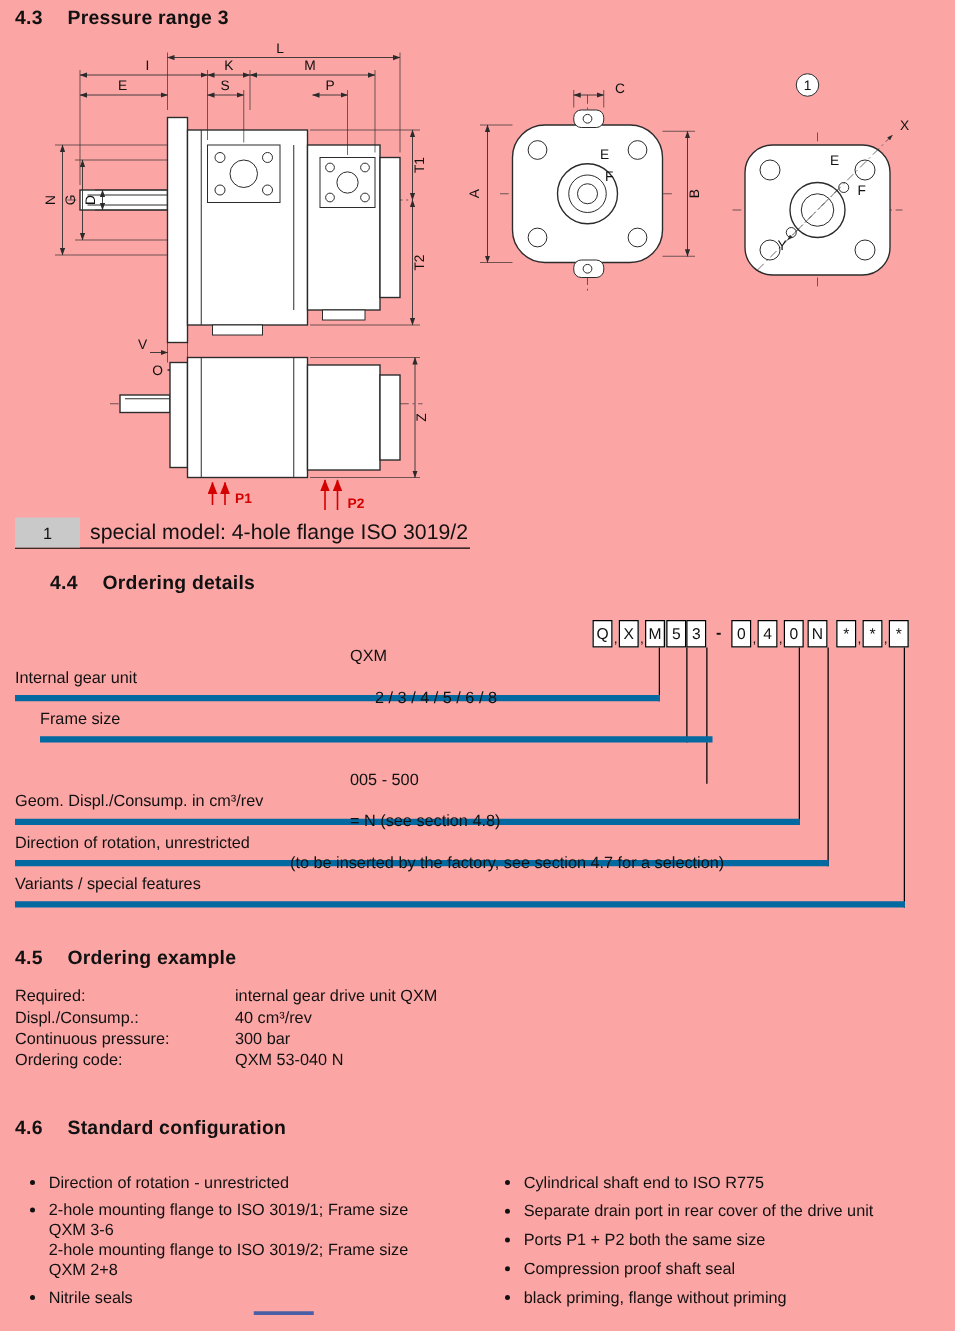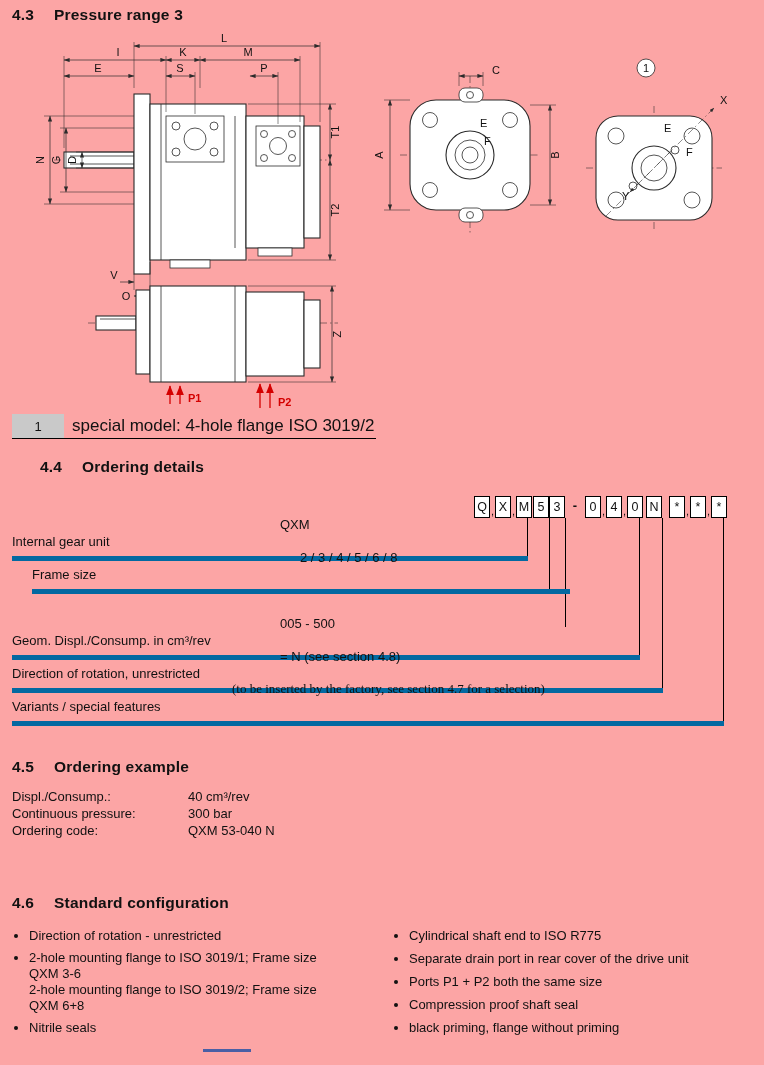--- a/index.html
+++ b/index.html
@@ -35,21 +35,21 @@
         box-sizing:border-box;font-size:13px;}
   .olabel{position:absolute;left:0;bottom:7px;white-space:nowrap;}
   .oval{position:absolute;left:268px;bottom:24px;white-space:nowrap;}
   .conn{position:absolute;top:22px;width:0;border-left:1px solid #000;}
   
   .ex{position:absolute;left:12px;top:788px;font-size:13px;}
   .exrow{display:flex;line-height:17px;}
   .exlabel{width:176px;}
   
   .col{position:absolute;top:928px;width:366px;font-size:13px;}
-  .col ul{list-style:disc;margin:0;padding-left:17px;}
+  .col ul{list-style:disc;margin:10px;padding-left:17px;}
   .col li{margin-bottom:6px;white-space:pre-line;line-height:16px;}
   .col-left{left:12px;}
   .col-right{left:392px;}
   .col-right li{margin-bottom:7px;}
   .footer-mark{position:absolute;left:203px;top:1049px;width:48px;height:3px;background:#4a5fa5;}
 </style>
 </head>
 <body>
 
 <div class="page">
@@ -285,29 +285,33 @@
     <div class="orow" style="top:133px;width:628px;">
       <span class="olabel">Geom. Displ./Consump. in cm³/rev</span>
       <span class="oval">005 - 500</span>
     </div>
     <div class="orow" style="top:166px;width:651px;">
       <span class="olabel">Direction of rotation, unrestricted</span>
       <span class="oval">= N (see section 4.8)</span>
     </div>
     <div class="orow" style="top:199px;width:712px;">
       <span class="olabel">Variants / special features</span>
-      <span class="oval" style="left:220px;font-family:Liberation Serif, serif;">(to be inserted by the factory, see section 4.7 for a selection)</span>
+      <span class="oval" style="left:220px;">(to be inserted by the factory, see section 4.7 for a selection)</span>
     </div>
   </div>
 
   <div class="h2" style="top:758px;">
     <span class="hnum">4.5</span><span>Ordering example</span>
   </div>
 
   <div class="ex">
+    <div class="exrow">
+      <span class="exlabel">Required:</span>
+      <span>internal gear drive unit QXM</span>
+    </div>
     <div class="exrow">
       <span class="exlabel">Displ./Consump.:</span>
       <span>40 cm³/rev</span>
     </div>
     <div class="exrow">
       <span class="exlabel">Continuous pressure:</span>
       <span>300 bar</span>
     </div>
     <div class="exrow">
       <span class="exlabel">Ordering code:</span>
@@ -318,21 +322,21 @@
   <div class="h2" style="top:894px;">
     <span class="hnum">4.6</span><span>Standard configuration</span>
   </div>
 
   <div class="col col-left">
     <ul>
       <li>Direction of rotation - unrestricted</li>
       <li>2-hole mounting flange to ISO 3019/1; Frame size
 QXM 3-6
 2-hole mounting flange to ISO 3019/2; Frame size
-QXM 6+8</li>
+QXM 2+8</li>
       <li>Nitrile seals</li>
     </ul>
   </div>
   <div class="col col-right">
     <ul>
       <li>Cylindrical shaft end to ISO R775</li>
       <li>Separate drain port in rear cover of the drive unit</li>
       <li>Ports P1 + P2 both the same size</li>
       <li>Compression proof shaft seal</li>
       <li>black priming, flange without priming</li>

